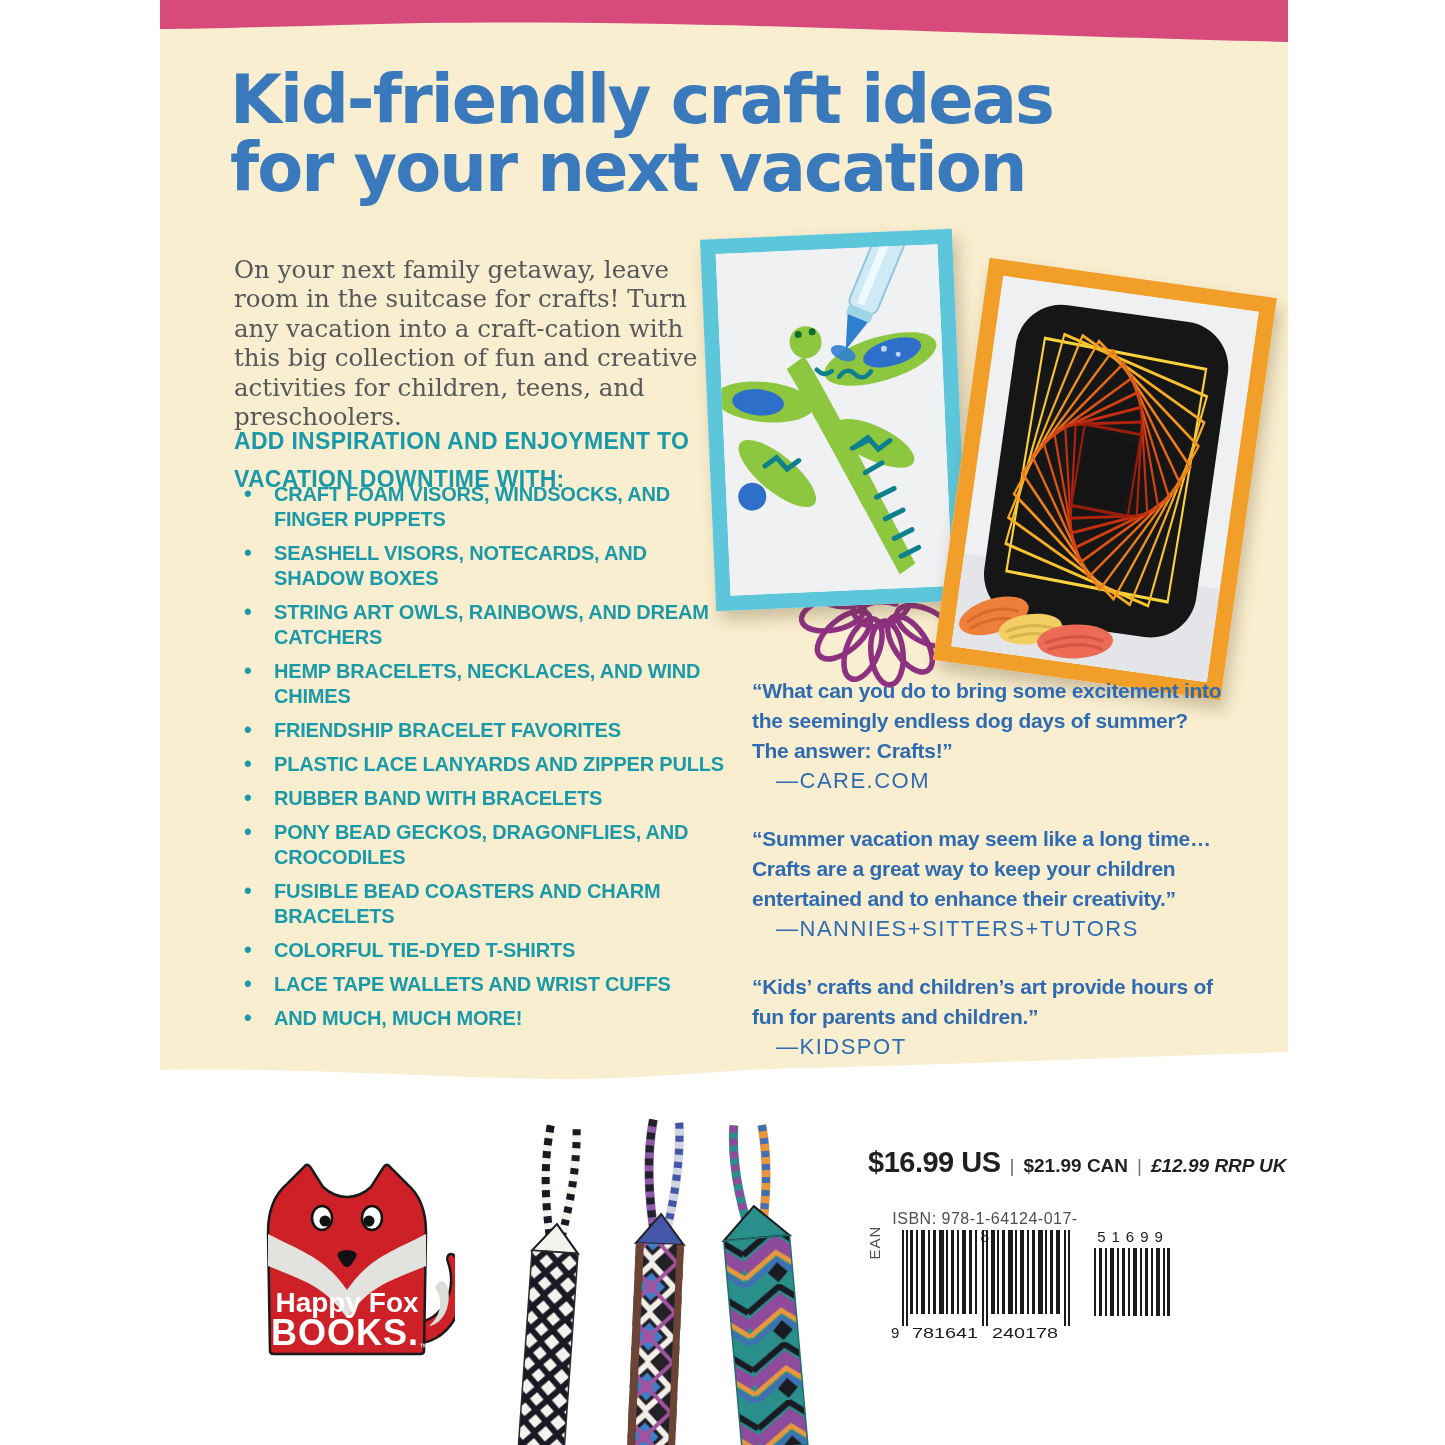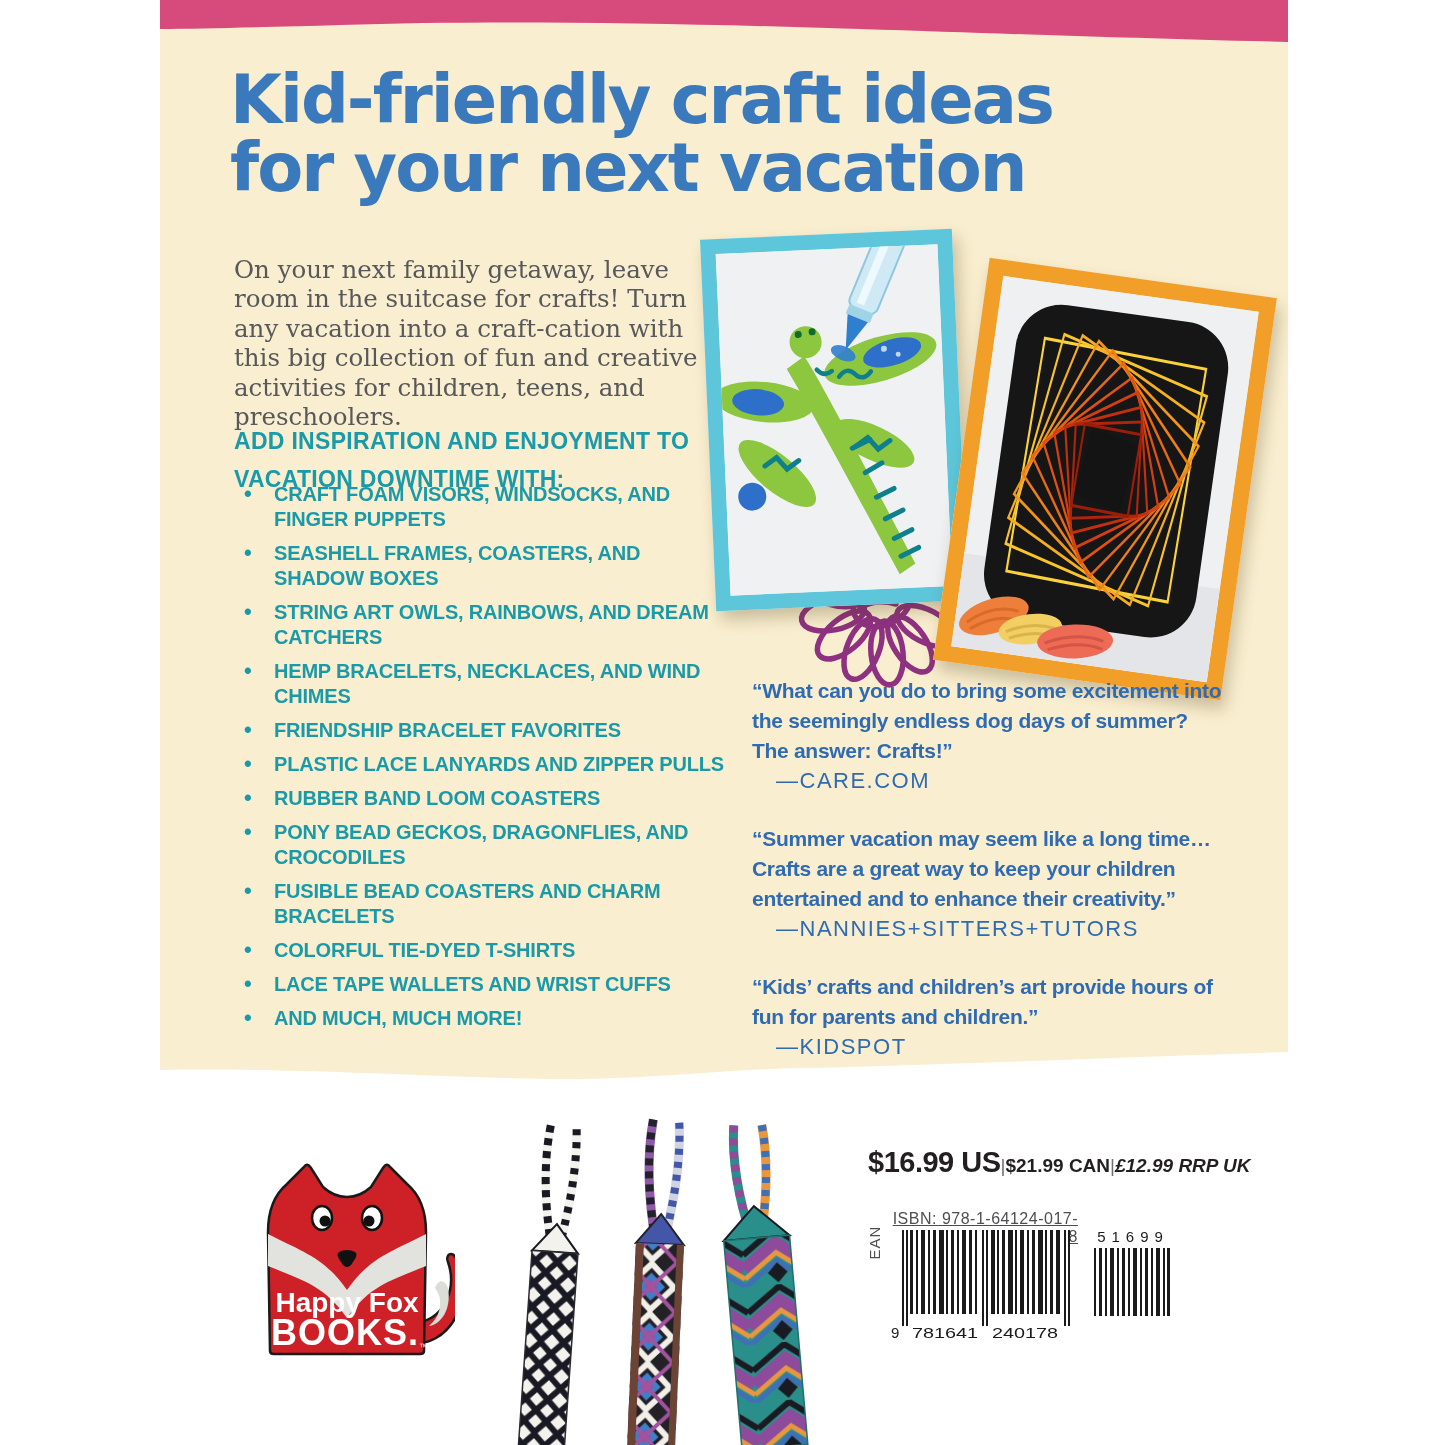--- a/index.html
+++ b/index.html
@@ -37,29 +37,29 @@
   .photo-dragonfly{left:548px;top:234px;width:222px;height:342px;border:15px solid #5ec6da;
       transform:rotate(-2.5deg);z-index:2;}
   .photo-stringart{left:800px;top:276px;width:258px;height:374px;border:16px solid #f29f2a;
       transform:rotate(8deg);z-index:3;}
   .flower{position:absolute;left:630px;top:545px;z-index:1;}
 
   
   .fox-logo{position:absolute;left:243px;top:1160px;z-index:2;}
   .bracelets{position:absolute;left:478px;top:1112px;z-index:1;}
   .price-line{position:absolute;left:868px;top:1146px;z-index:2;display:flex;
-      align-items:baseline;color:#231f20;white-space:nowrap;}
+      align-items:baseline;gap:9px;color:#231f20;white-space:nowrap;}
   .price-us{font-size:29px;font-weight:bold;letter-spacing:-0.5px;}
   .price-div{font-size:19px;color:#6d6e70;font-weight:normal;}
   .price-sm{font-size:19px;font-weight:600;}
   .price-it{font-style:italic;}
   .barcode-block{position:absolute;left:866px;top:1208px;width:310px;height:135px;z-index:2;
       background:#fff;}
-  .isbn-label{position:absolute;left:26px;top:2px;width:186px;text-align:right;
-      font-size:16px;color:#4d4e50;letter-spacing:.5px;text-decoration:underline;}
+  .isbn-label{position:absolute;left:26px;top:2px;width:186px;text-align:center;
+      font-size:16px;color:#4d4e50;letter-spacing:.5px;}
   .ean-label{position:absolute;left:-8px;top:26px;font-size:15px;color:#4d4e50;
       transform:rotate(-90deg);letter-spacing:1px;}
   .main-barcode{position:absolute;left:24px;top:22px;}
   .supp-barcode{position:absolute;left:226px;top:22px;}
   svg text{font-family:"Liberation Sans",sans-serif;}
 </style>
 </head>
 <body>
 
 <div class="canvas">
@@ -75,26 +75,26 @@
       <div>Kid-friendly craft ideas</div>
       <div>for your next vacation</div>
     </div>
 
     <p class="intro">On your next family getaway, leave room in the suitcase for crafts! Turn any vacation into a craft-cation with this big collection of fun and creative activities for children, teens, and preschoolers.</p>
 
     <div class="list-heading">ADD INSPIRATION AND ENJOYMENT TO VACATION DOWNTIME WITH:</div>
 
     <ul class="craft-list">
       <li>CRAFT FOAM VISORS, WINDSOCKS, AND FINGER PUPPETS</li>
-      <li>SEASHELL FRAMES, COASTERS, AND SHADOW BOXES</li>
+      <li>SEASHELL VISORS, NOTECARDS, AND SHADOW BOXES</li>
       <li>STRING ART OWLS, RAINBOWS, AND DREAM CATCHERS</li>
       <li>HEMP BRACELETS, NECKLACES, AND WIND CHIMES</li>
       <li>FRIENDSHIP BRACELET FAVORITES</li>
       <li>PLASTIC LACE LANYARDS AND ZIPPER PULLS</li>
-      <li>RUBBER BAND LOOM COASTERS</li>
+      <li>RUBBER BAND WITH BRACELETS</li>
       <li>PONY BEAD GECKOS, DRAGONFLIES, AND CROCODILES</li>
       <li>FUSIBLE BEAD COASTERS AND CHARM BRACELETS</li>
       <li>COLORFUL TIE-DYED T-SHIRTS</li>
       <li>LACE TAPE WALLETS AND WRIST CUFFS</li>
       <li>AND MUCH, MUCH MORE!</li>
     </ul>
 
     <svg class="flower" width="175" height="160" viewBox="0 0 175 160">
       <g stroke="#8e3180" stroke-width="5.5" fill="none" stroke-linecap="round">
         <ellipse cx="54" cy="90" rx="32" ry="16" transform="rotate(140 54 90)"></ellipse>

